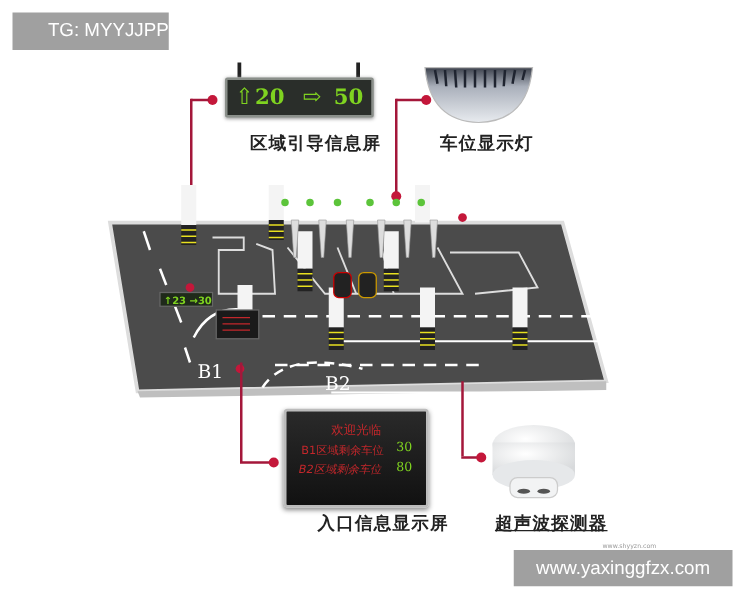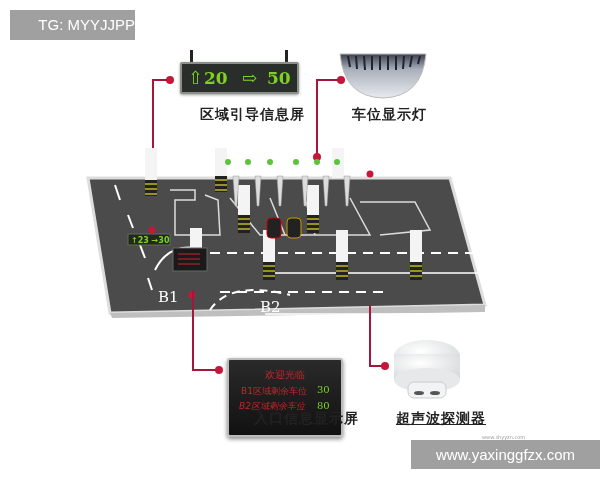--- a/index.html
+++ b/index.html
@@ -1,24 +1,24 @@
 <!DOCTYPE html>
 <html><head>
 <meta charset="utf-8">
 <style>
   html,body{margin:0;padding:0;}
   body{width:600px;height:480px;position:relative;overflow:hidden;background:#fff;font-family:"DejaVu Sans",sans-serif;}
   .abs{position:absolute;}
   .watermark-tl{left:10px;top:10px;width:125px;height:30px;background:#a0a0a0;color:#fff;font-size:15px;line-height:30px;text-align:right;font-family:"Liberation Sans",sans-serif;}
-  .watermark-br{left:411px;top:440px;width:189px;height:29px;background:#a0a0a0;color:#fff;font-size:15px;line-height:29px;text-align:center;font-family:"Liberation Sans",sans-serif;}
+  .watermark-br{left:411px;top:440px;width:175px;height:29px;background:#a0a0a0;color:#fff;font-size:15px;line-height:29px;text-align:center;font-family:"Liberation Sans",sans-serif;}
   .label{font-size:14px;color:#222;letter-spacing:1px;font-weight:bold;}
   .zone-sign{left:180px;top:62px;width:115px;height:28px;background:#2a2e2a;border:2px solid #8a8f8a;border-radius:2px;box-shadow:0 1px 3px #999;}
   .zone-sign .txt{position:absolute;top:0;height:28px;line-height:28px;font-weight:bold;font-size:17px;color:#7fd320;font-family:"DejaVu Serif",serif;}
   .pole{width:3px;height:12px;background:#222;}
-  .entrance-sign{left:227px;top:327px;width:112px;height:75px;background:linear-gradient(#2a2a2a,#111);border:2px solid #bbb;border-radius:3px;box-shadow:0 2px 4px #888;margin-top:31px;}
+  .entrance-sign{left:227px;top:327px;width:112px;height:75px;background:linear-gradient(#2a2a2a,#111);border:2px solid #bbb;border-radius:3px;box-shadow:0 2px 4px #888;}
   .entrance-sign div{position:absolute;font-size:9px;color:#c3272b;white-space:nowrap;}
   .entrance-sign .num{color:#7fd320;font-size:10px;font-family:"DejaVu Serif",serif;}
   .dot{width:8px;height:8px;border-radius:50%;background:#c4173a;}
   .line{background:#a4173a;}
 </style>
 </head>
 <body>
 
 <div class="abs watermark-tl">TG: MYYJJPP</div>
 

